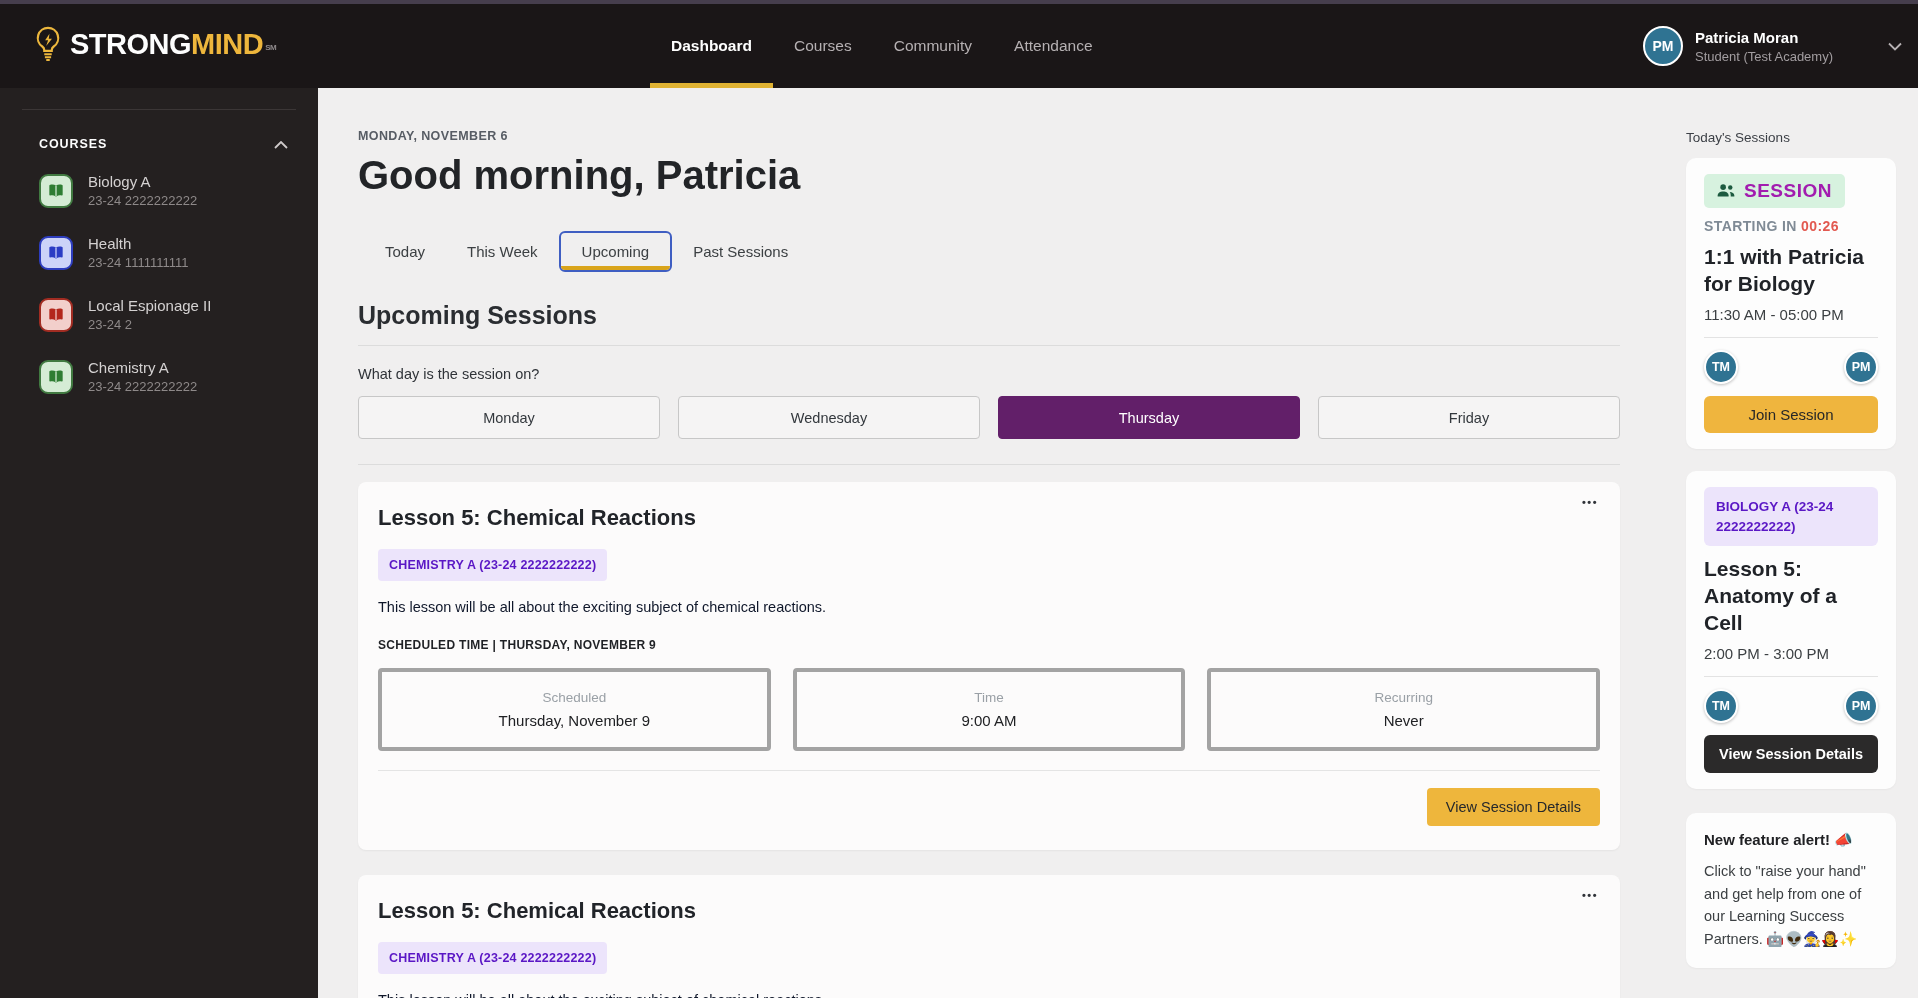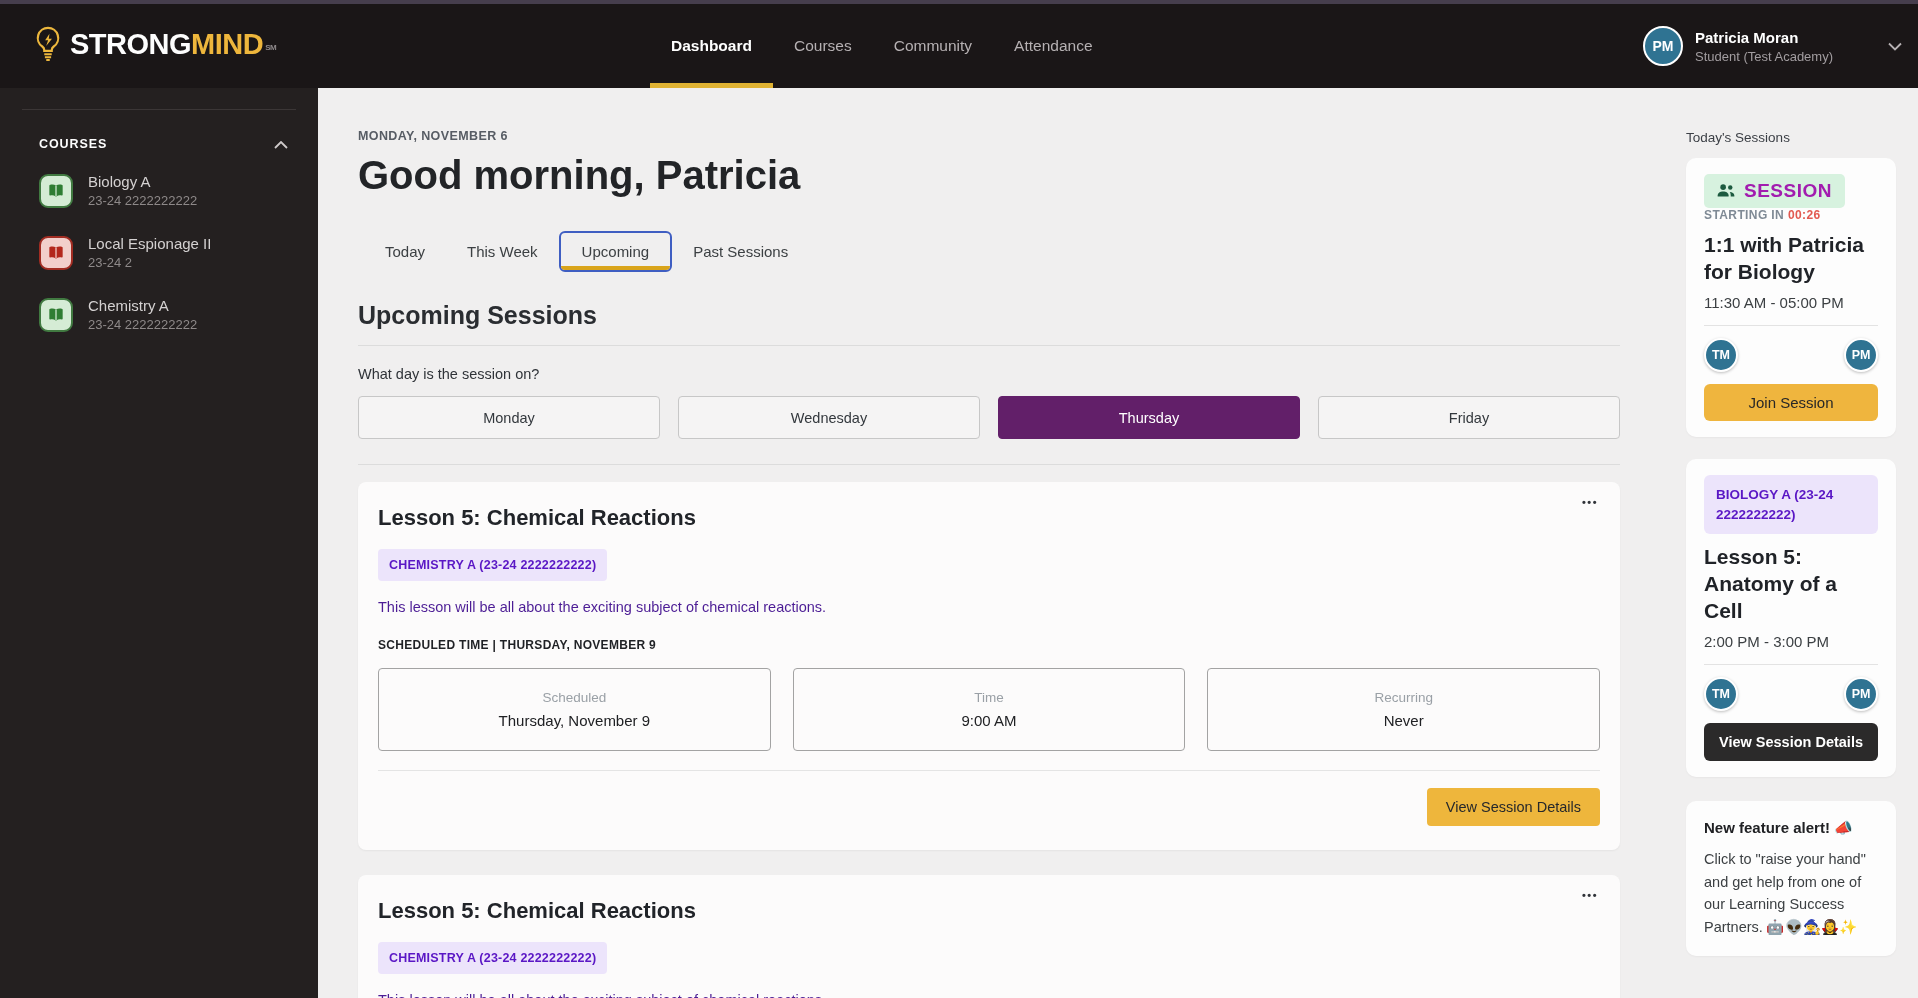--- a/index.html
+++ b/index.html
@@ -60,39 +60,39 @@
   .hr.after-days { margin-top:25px; }
 
   .lesson-card { background:#fcfbfb; border-radius:8px; margin-top:17px; padding:23px 20px 24px;
     position:relative; box-shadow:0 1px 2px rgba(0,0,0,0.05); }
   .lesson-card + .lesson-card { margin-top:25px; }
   .lesson-title { font-size:22px; font-weight:bold; color:#212429; }
   .kebab { position:absolute; top:14px; right:22px; color:#2f3238; font-size:11px; letter-spacing:1.5px;
     font-weight:bold; cursor:pointer; }
   .badge-purple { display:inline-block; margin-top:18px; background:#ece4fb; color:#5a17c5;
     font-weight:bold; font-size:12.5px; padding:9px 11px; border-radius:4px; letter-spacing:0.2px; }
-  .lesson-desc { margin-top:18px; font-size:14.5px; color:#4c1d95; }
+  .lesson-desc { margin-top:18px; font-size:14.5px; color:#0f172a; }
   .sched-line { margin-top:23px; font-size:12px; font-weight:bold; color:#1f2125; letter-spacing:0.3px; }
   .info-row { display:flex; gap:22px; margin-top:16px; }
-  .info-box { flex:1; border:1px solid #a3a3a3; border-radius:4px; background:#fcfbfb; height:83px;
+  .info-box { flex:1; border:4px solid #a3a3a3; border-radius:4px; background:#fcfbfb; height:83px;
     display:flex; flex-direction:column; align-items:center; justify-content:center; gap:7px; }
   .info-label { font-size:13.5px; color:#9aa0a6; }
   .info-value { font-size:15px; color:#202124; }
   .card-hr { height:1px; background:#e4e4e4; margin-top:19px; }
   .card-actions { display:flex; justify-content:flex-end; margin-top:17px; }
   .btn-yellow { background:#eeb63c; color:#26282b; font-size:14.5px; padding:11px 19px; border-radius:4px; cursor:pointer; }
 
   
   .right { width:232px; flex-shrink:0; padding-right:22px; }
   .right-title { font-size:13.5px; color:#3b3f45; margin-top:42px; }
   .side-card { background:#fdfdfd; border-radius:10px; padding:16px 18px; margin-top:13px;
     box-shadow:0 1px 2px rgba(0,0,0,0.04); }
   .badge-green { display:inline-flex; align-items:center; gap:9px; background:#d7f2df; color:#a21caf;
     font-weight:bold; font-size:19px; letter-spacing:0.5px; padding:6px 13px; border-radius:5px; }
-  .starting { font-size:12px; font-weight:bold; letter-spacing:0.4px; }
+  .starting { margin-top:10px; font-size:14px; font-weight:bold; letter-spacing:0.4px; }
   .starting-label { color:#7f8a95; }
   .countdown { color:#e25950; }
   .session-title { font-size:21px; font-weight:bold; color:#202328; line-height:27px; margin-top:9px; }
   .session-time { font-size:15px; color:#3c4043; margin-top:9px; }
   .side-hr { height:1px; background:#e3e3e3; margin-top:14px; }
   .avatars { display:flex; justify-content:space-between; margin-top:12px; }
   .avatar-sm { width:34px; height:34px; border-radius:50%; background:#2f7392; border:2px solid #fff;
     box-shadow:0 1px 3px rgba(0,0,0,0.25); color:#fff; font-weight:bold; font-size:12.5px;
     display:flex; align-items:center; justify-content:center; }
   .btn-join { margin-top:12px; background:#efb53e; border-radius:6px; padding:10px 0; text-align:center;
@@ -167,20 +167,32 @@
             <path fill="currentColor" d="M12 5.6C10.2 4.2 7.4 3.9 4.5 4.7c-.3.1-.5.4-.5.7v11.2c0 .5.5.8 1 .7 2.4-.6 4.7-.3 6.3 1 .4.3 1 .3 1.4 0 1.6-1.3 3.9-1.6 6.3-1 .5.1 1-.2 1-.7V5.4c0-.3-.2-.6-.5-.7-2.9-.8-5.7-.5-7.5.9z"></path>
             <path stroke="#d5ecd5" stroke-width="1.5" d="M12 6v12" fill="none"></path>
           </svg>
       </span>
       <span>
         <div class="course-name">Biology A</div>
         <div class="course-code">23-24 2222222222</div>
       </span>
     </div>
 
+    <div class="course-item">
+      <span class="course-icon blue">
+        <svg width="20" height="20" viewBox="0 0 24 24">
+            <path fill="currentColor" d="M12 5.6C10.2 4.2 7.4 3.9 4.5 4.7c-.3.1-.5.4-.5.7v11.2c0 .5.5.8 1 .7 2.4-.6 4.7-.3 6.3 1 .4.3 1 .3 1.4 0 1.6-1.3 3.9-1.6 6.3-1 .5.1 1-.2 1-.7V5.4c0-.3-.2-.6-.5-.7-2.9-.8-5.7-.5-7.5.9z"></path>
+            <path stroke="#ccd3f8" stroke-width="1.5" d="M12 6v12" fill="none"></path>
+          </svg>
+      </span>
+      <span>
+        <div class="course-name">Health</div>
+        <div class="course-code">23-24 1111111111</div>
+      </span>
+    </div>
 
     <div class="course-item">
       <span class="course-icon red">
         <svg width="20" height="20" viewBox="0 0 24 24">
             <path fill="currentColor" d="M12 5.6C10.2 4.2 7.4 3.9 4.5 4.7c-.3.1-.5.4-.5.7v11.2c0 .5.5.8 1 .7 2.4-.6 4.7-.3 6.3 1 .4.3 1 .3 1.4 0 1.6-1.3 3.9-1.6 6.3-1 .5.1 1-.2 1-.7V5.4c0-.3-.2-.6-.5-.7-2.9-.8-5.7-.5-7.5.9z"></path>
             <path stroke="#f2cfcb" stroke-width="1.5" d="M12 6v12" fill="none"></path>
           </svg>
       </span>
       <span>
         <div class="course-name">Local Espionage II</div>

